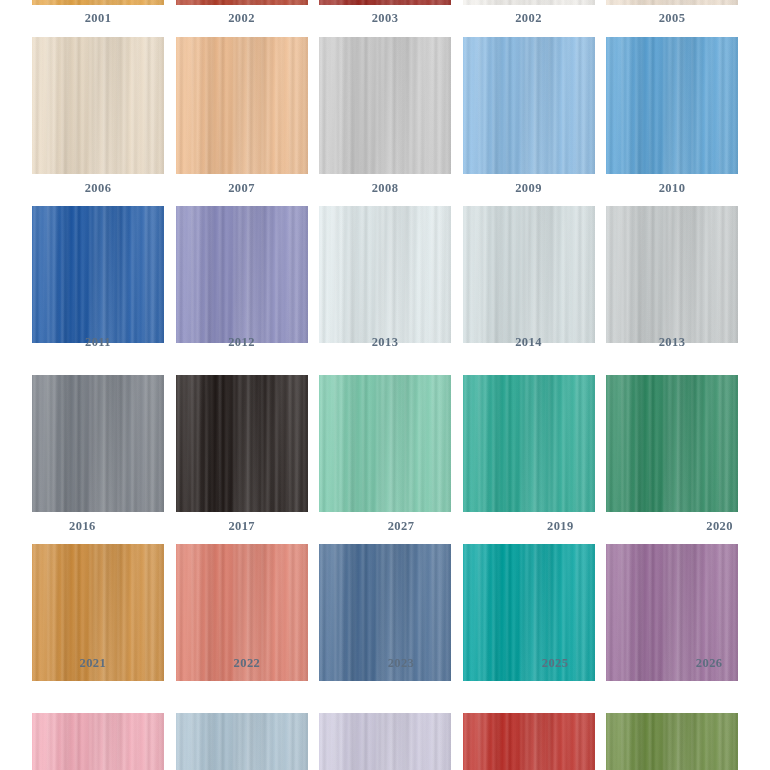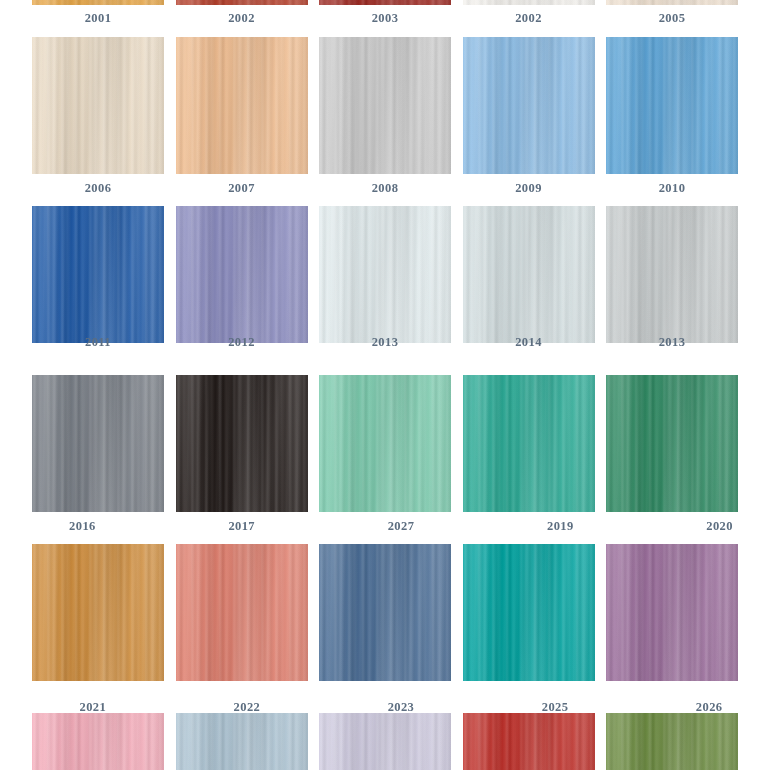--- a/index.html
+++ b/index.html
@@ -228,21 +228,21 @@
       <div class="swatch-chip" style="background-color: rgb(74, 109, 150);"></div>
     </div>
     <div class="swatch-cell">
       <div class="swatch-chip" style="background-color: rgb(0, 163, 160);"></div>
     </div>
     <div class="swatch-cell">
       <div class="swatch-chip" style="background-color: rgb(155, 110, 156);"></div>
     </div>
   </div>
 
-  <div class="label-row" style="top:700px;gap:21px;">
+  <div class="label-row" style="top:656px;gap:21px;">
     <div class="label-cell">2021</div>
     <div class="label-cell">2022</div>
     <div class="label-cell">2023</div>
     <div class="label-cell">2025</div>
     <div class="label-cell">2026</div>
   </div>
 
   <div class="swatch-row" style="top:713px;height:57px;">
     <div class="swatch-cell">
       <div class="swatch-chip" style="background-color: rgb(245, 173, 187);"></div>

